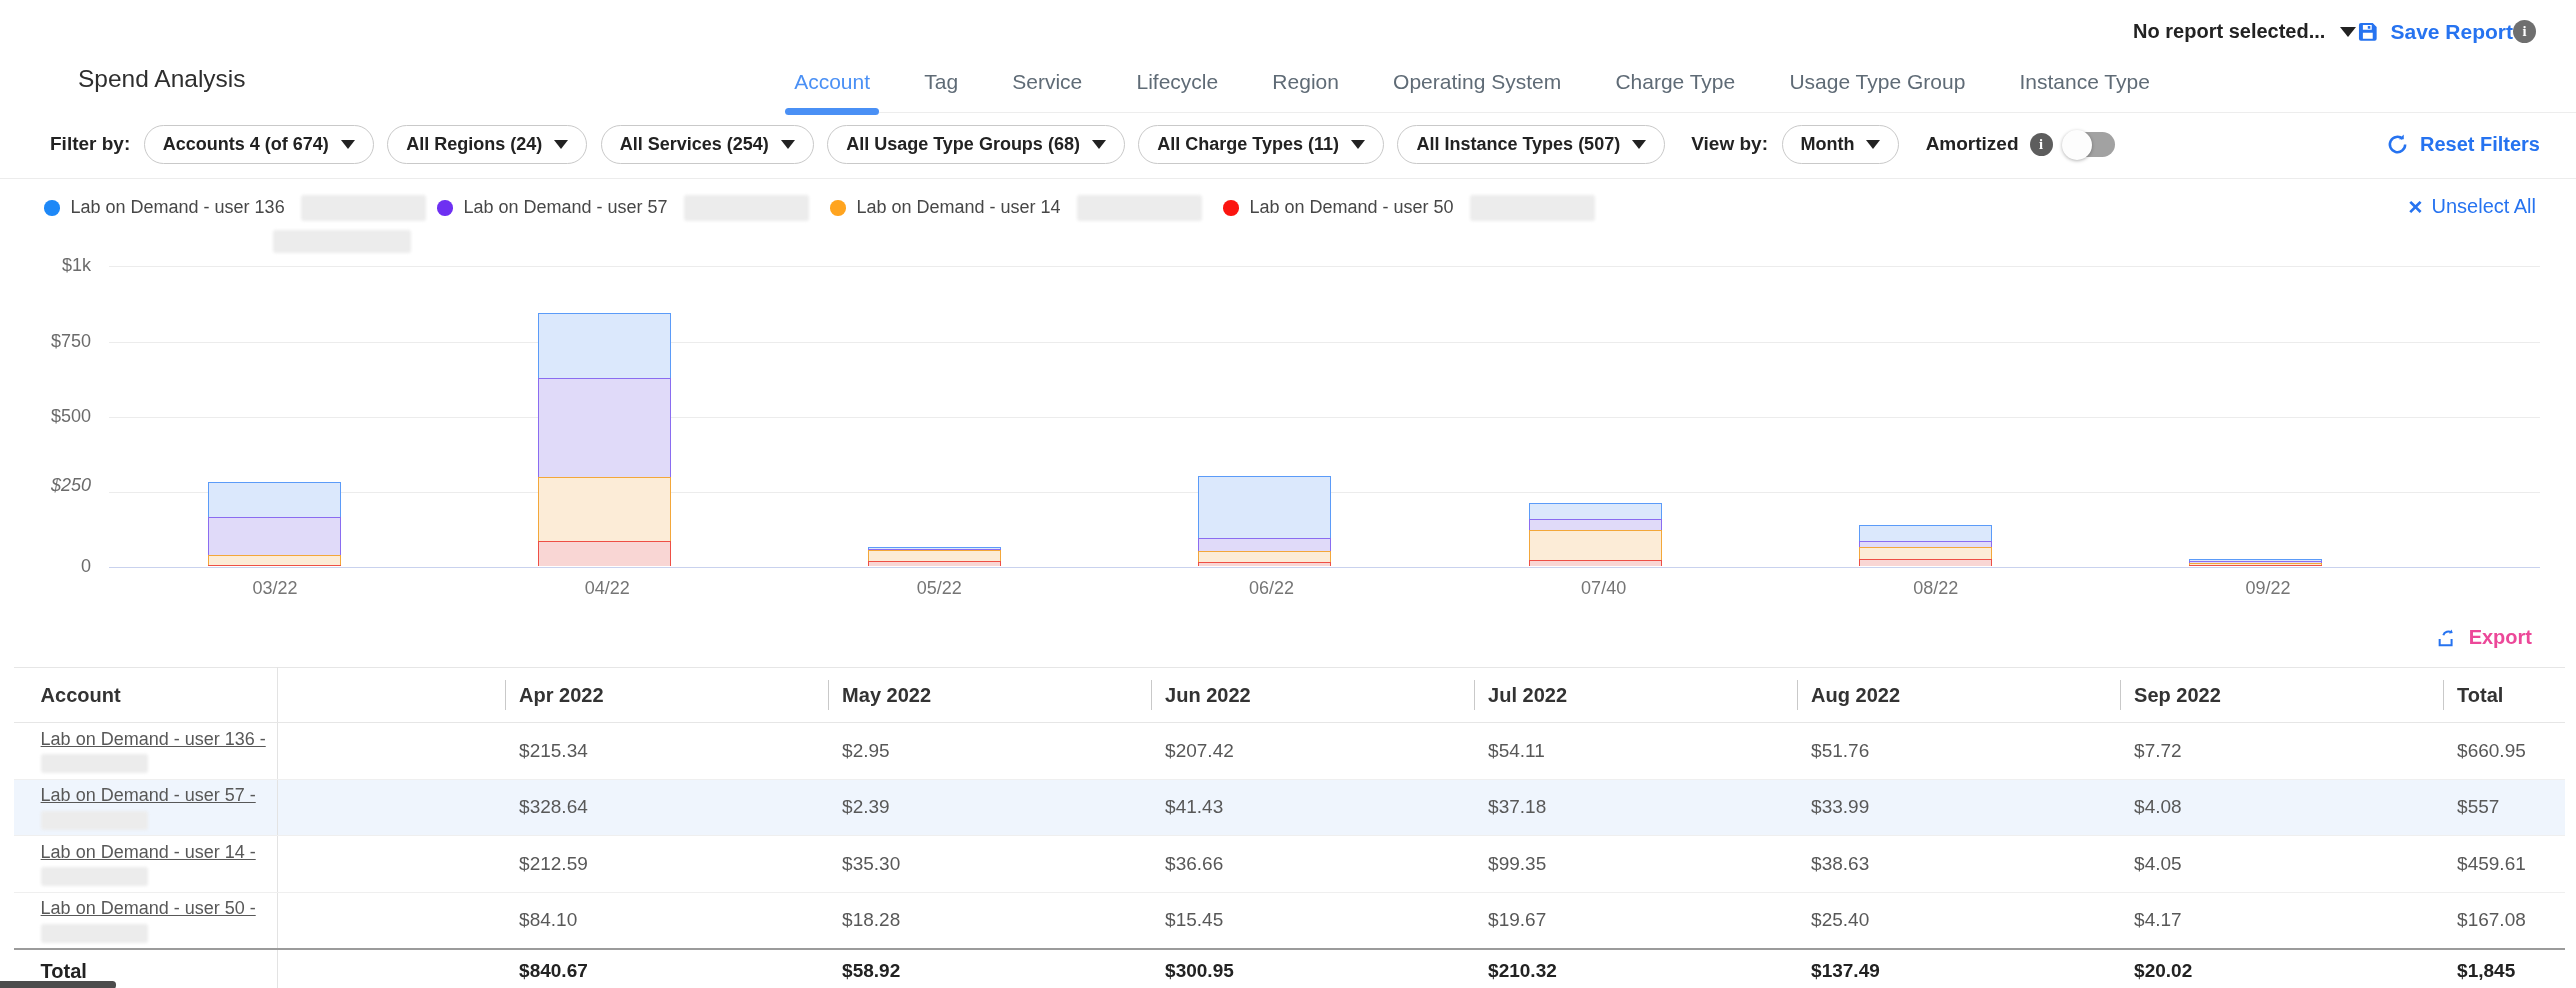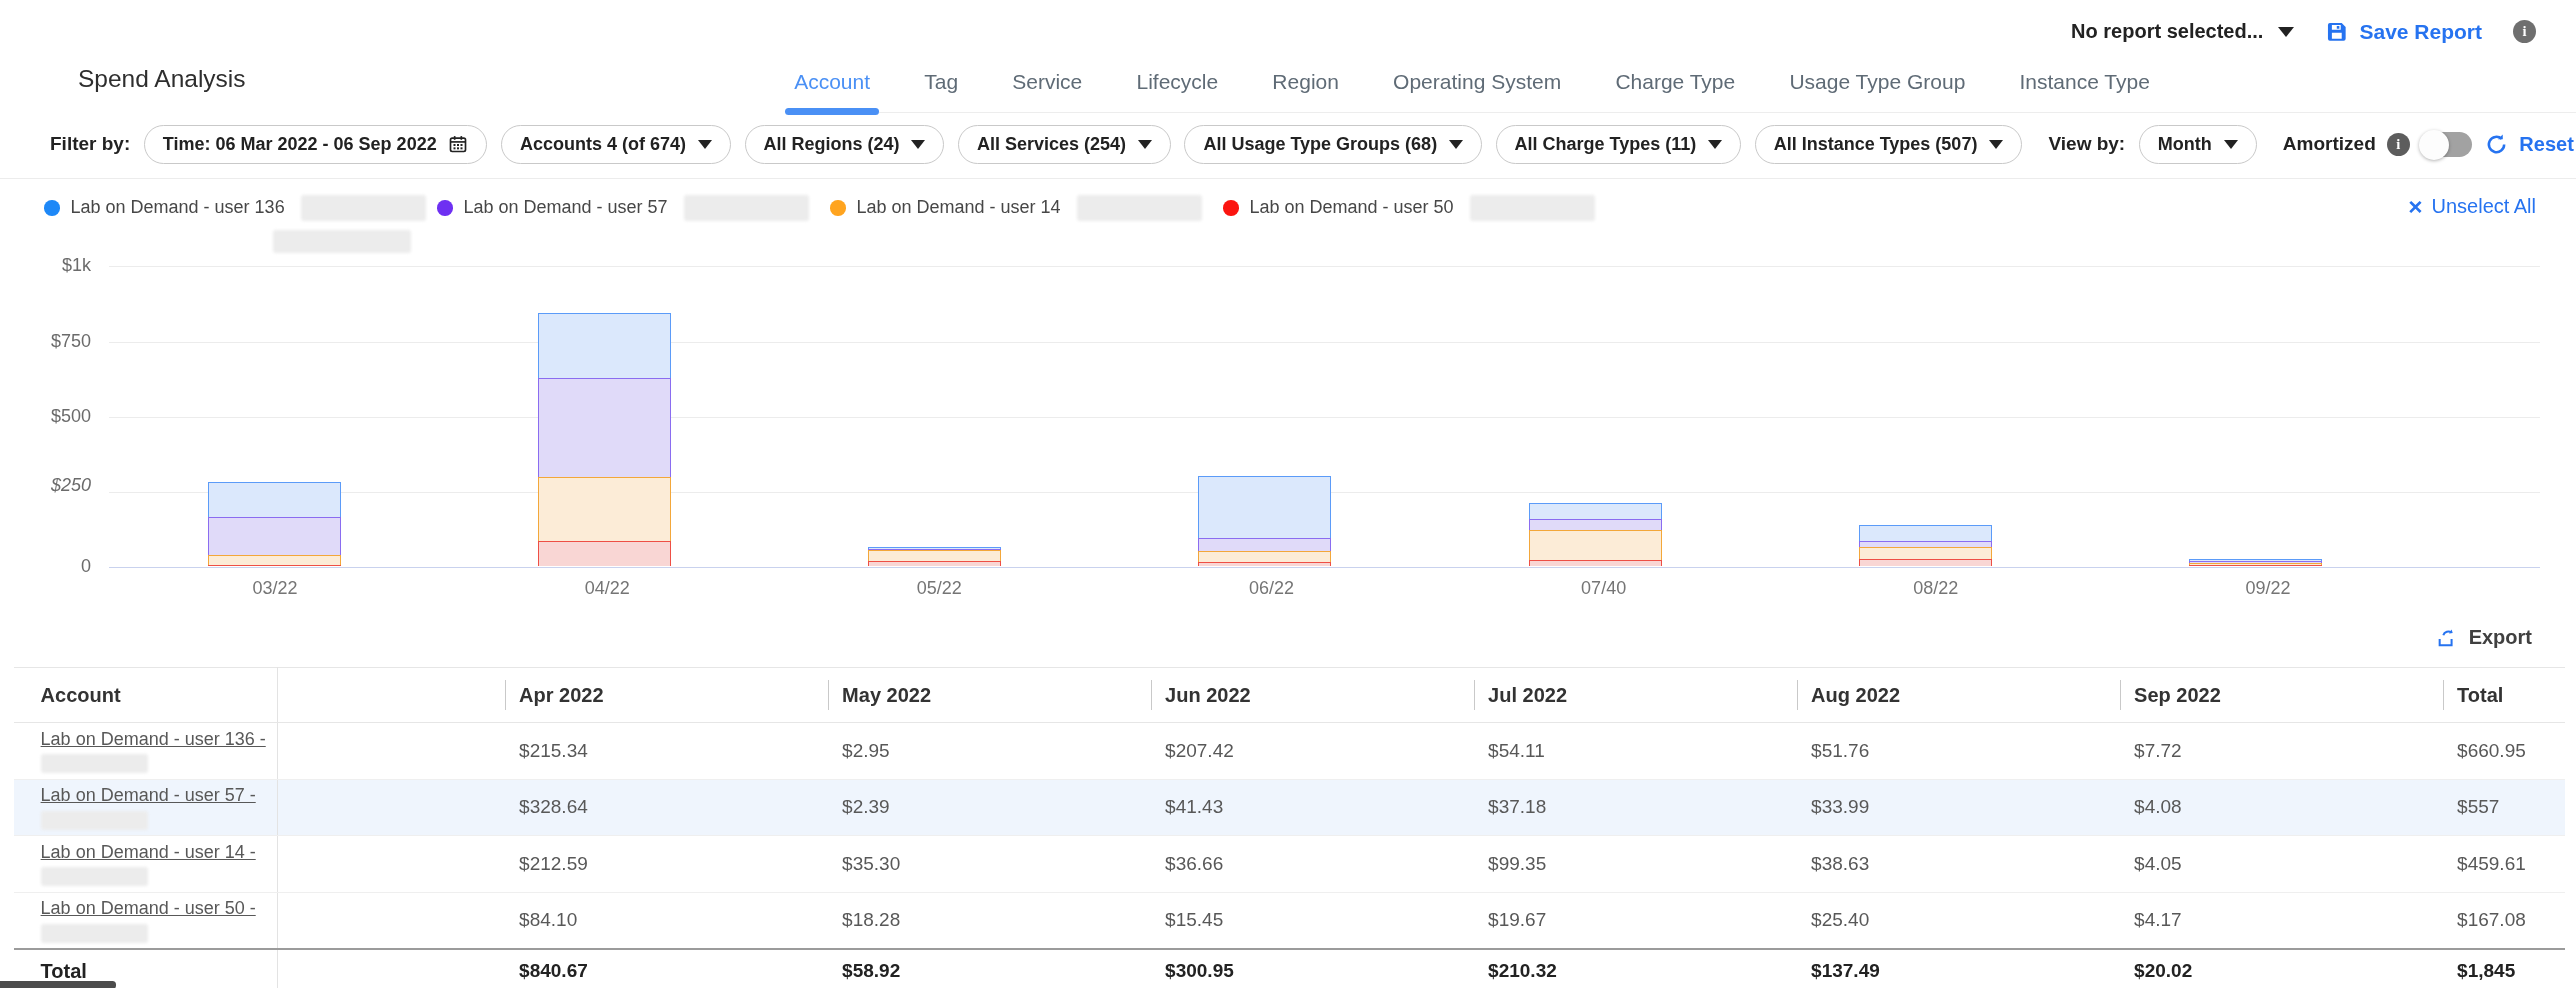--- a/index.html
+++ b/index.html
@@ -1,21 +1,21 @@
 <!DOCTYPE html>
 <html style="font-size:14.5px"><head>
 <meta charset="utf-8">
 <style>
   * { margin:0; padding:0; box-sizing:border-box; }
   html,body { background:#fff; }
   body { width:2576px; height:989px; font-family:"Liberation Sans", sans-serif; position:relative; overflow:hidden; }
   #app { width:2576px; height:989px; position:relative; }
 
   
-  .topbar { display:flex; justify-content:flex-end; align-items:center; gap:31px; padding:14.5px 40px 0 0; height:49px; }
+  .topbar { display:flex; justify-content:flex-end; align-items:center; padding:14.5px 40px 0 0; height:49px; }
   .report-selector { display:flex; align-items:center; gap:14.5px; font-weight:bold; font-size:20px; color:#222; cursor:pointer; }
   .caret { width:0; height:0; border-left:8.2px solid transparent; border-right:8.2px solid transparent; border-top:10px solid #222; display:inline-block; }
   .save-report { display:flex; align-items:center; gap:11px; color:#2673f0; font-weight:bold; font-size:21px; cursor:pointer; }
   .info-badge { width:23px; height:23px; border-radius:50%; background:#6f6f6f; color:#fff; font-size:14.5px; font-weight:bold; display:flex; align-items:center; justify-content:center; font-family:"Liberation Serif", serif; }
 
   
   .header { display:flex; align-items:flex-end; padding-left:78px; height:64px; }
   .page-title { font-size:24.5px; color:#2e2e2e; padding-bottom:20px; white-space:nowrap; }
   .tabs-wrap { flex:1; margin-left:545px; border-bottom:0.9px solid #ededed; display:flex; gap:47px; align-items:flex-end; }
   .tab { position:relative; font-size:21px; color:#5f6b76; padding:9px 3.6px 18px; cursor:pointer; white-space:nowrap; }
@@ -53,21 +53,21 @@
   .ytick { position:absolute; left:0; width:91px; text-align:right; font-size:18px; color:#6b6b6b; }
   .bars-row { position:absolute; left:109px; right:155px; top:12.7px; height:300px; display:flex; align-items:flex-end; }
   .bar-slot { flex:1; display:flex; justify-content:center; align-items:flex-end; height:100%; }
   .bar-stack { width:133px; display:flex; flex-direction:column; }
   .bar-seg { border:1.8px solid; border-bottom:none; }
   .xlabels { position:absolute; left:109px; right:142px; top:324px; display:flex; }
   .xlabels span { flex:1; text-align:center; font-size:18px; color:#757575; }
 
   
   .export-row { display:flex; justify-content:flex-end; padding:16.4px 44px 5.5px 0; }
-  .export-btn { display:flex; align-items:center; gap:11px; color:#404040; font-weight:bold; font-size:20px; cursor:pointer; }
+  .export-btn { display:flex; align-items:center; gap:11px; color:#ec4899; font-weight:bold; font-size:20px; cursor:pointer; }
 
   
   table { border-collapse:collapse; table-layout:fixed; width:2549px; margin:12.7px 13.6px 0 13.6px; }
   th { font-size:20px; font-weight:bold; color:#333; text-align:left; padding:15.5px 5.5px 15.5px 14.5px; border-top:0.9px solid #e6e6e6; border-bottom:0.9px solid #e6e6e6; position:relative; white-space:nowrap; }
   th.acct { padding-left:27px; }
   th.tick::before { content:""; position:absolute; left:0; top:11.8px; bottom:11.8px; width:0.9px; background:#c9c9c9; }
   td { font-size:19px; color:#585858; padding:5.5px 5.5px 5.5px 14.5px; border-bottom:0.9px solid #efefef; vertical-align:middle; }
   td.acct { padding-left:27px; font-size:18px; }
   th.acct, td.acct { border-right:0.9px solid #e3e3e3; }
   tr.body-row { height:49px; }
@@ -113,39 +113,20 @@
         <div class="tab">Operating System</div>
         <div class="tab">Charge Type</div>
         <div class="tab">Usage Type Group</div>
         <div class="tab">Instance Type</div>
       </div>
   </div>
 
   <div class="filterbar">
     <span class="filter-label">Filter by:</span>
     <div class="pills">
-        <div class="pill">
-          <span>Time: 06 Mar 2022 - 06 Sep 2022</span>
-          <span>
-            <svg width="20" height="20" viewBox="0 0 24 24">
-              <rect x="3" y="5" width="18" height="16" rx="2" fill="none" stroke="#222" stroke-width="2"></rect>
-              <line x1="3" y1="9.5" x2="21" y2="9.5" stroke="#222" stroke-width="2"></line>
-              <line x1="8" y1="2.5" x2="8" y2="7" stroke="#222" stroke-width="2"></line>
-              <line x1="16" y1="2.5" x2="16" y2="7" stroke="#222" stroke-width="2"></line>
-              <g fill="#222">
-                <rect x="6.6" y="12" width="2.4" height="2.4"></rect>
-                <rect x="10.8" y="12" width="2.4" height="2.4"></rect>
-                <rect x="15" y="12" width="2.4" height="2.4"></rect>
-                <rect x="6.6" y="16" width="2.4" height="2.4"></rect>
-                <rect x="10.8" y="16" width="2.4" height="2.4"></rect>
-                <rect x="15" y="16" width="2.4" height="2.4"></rect>
-              </g>
-            </svg>
-          </span>
-        </div>
         <div class="pill">
           <span>Accounts 4 (of 674)</span>
           <span class="caret"></span>
         </div>
         <div class="pill">
           <span>All Regions (24)</span>
           <span class="caret"></span>
         </div>
         <div class="pill">
           <span>All Services (254)</span>

